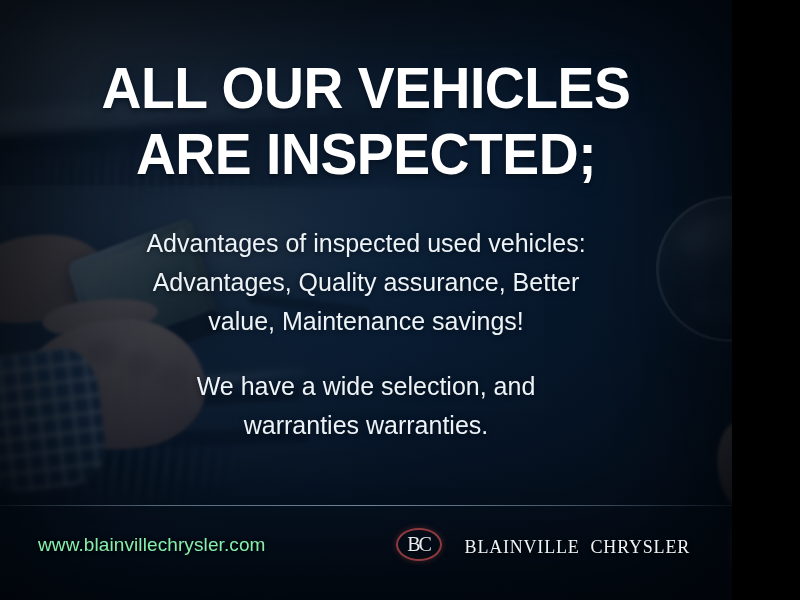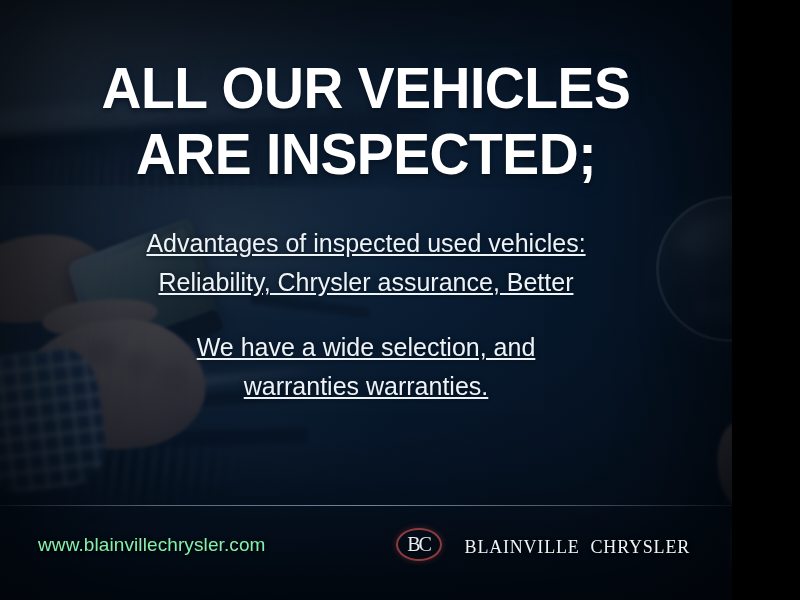--- a/index.html
+++ b/index.html
@@ -308,21 +308,20 @@
 
   .body-block {
     position: absolute;
     left: 0; right: 0; top: 224px;
     text-align: center;
     color: #eef3f7;
     font-family: "Liberation Sans", sans-serif;
     font-size: 25px;
     line-height: 1.56;
     text-shadow: 0 1px 5px rgba(3,12,24,0.8);
-    text-decoration: underline;
   }
   .body-block .para { display: block; }
   .body-block .para + .para { margin-top: 26px; }
   .body-line { display: block; }
 
   .divider {
     position: absolute;
     left: 0; right: 0; top: 505px;
     height: 1px;
     background: linear-gradient(90deg,
@@ -442,21 +441,22 @@
   <div class="content">
 
     <div class="headline">
       <span class="headline-line">ALL OUR VEHICLES</span>
       <span class="headline-line">ARE INSPECTED;</span>
     </div>
 
     <div class="body-block">
       <span class="para">
         <span class="body-line">Advantages of inspected used vehicles:</span>
-        <span class="body-line">Reliability, Chrysler assurance, Better</span>
+        <span class="body-line">Advantages, Quality assurance, Better</span>
+        <span class="body-line">value, Maintenance savings!</span>
       </span>
       <span class="para">
         <span class="body-line">We have a wide selection, and</span>
         <span class="body-line">warranties warranties.</span>
       </span>
     </div>
 
     <div class="divider"></div>
 
     <div class="website">www.blainvillechrysler.com</div>

